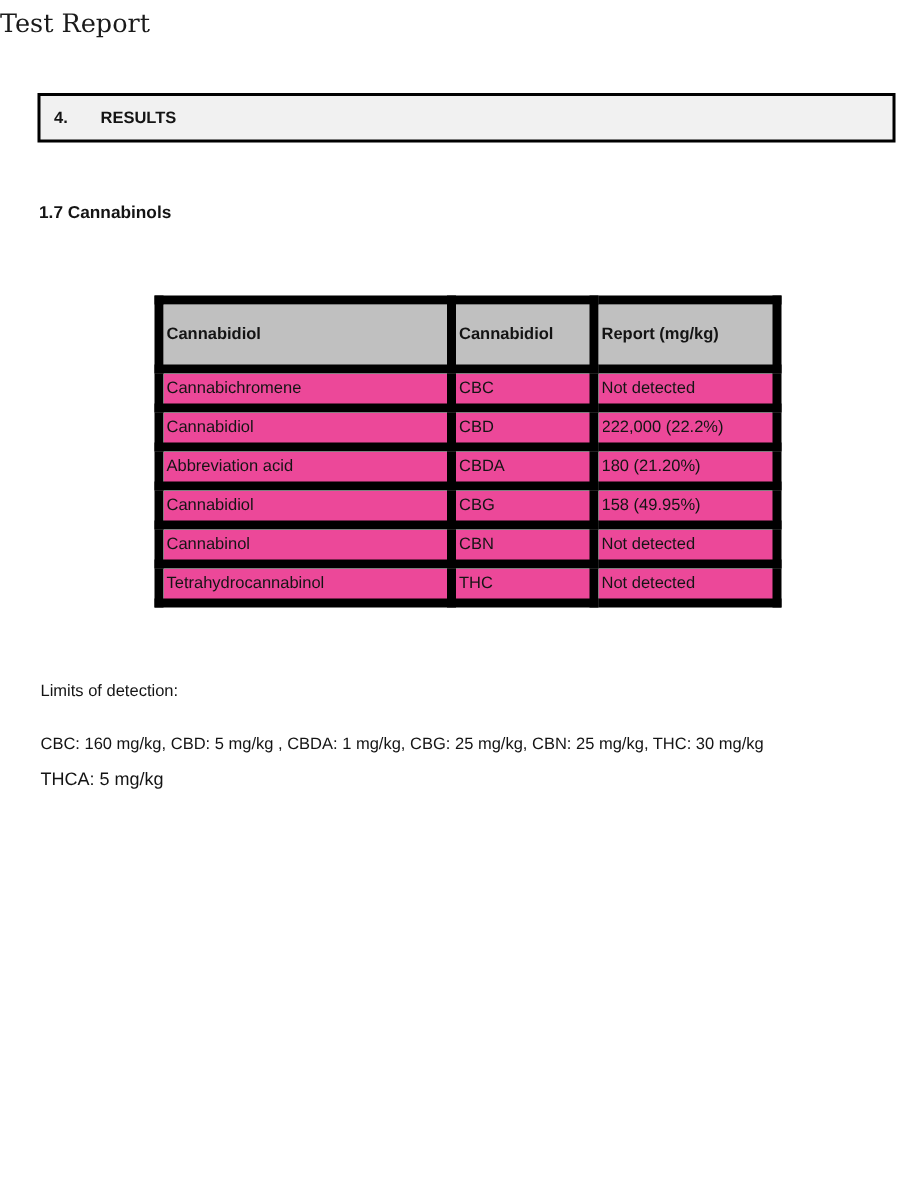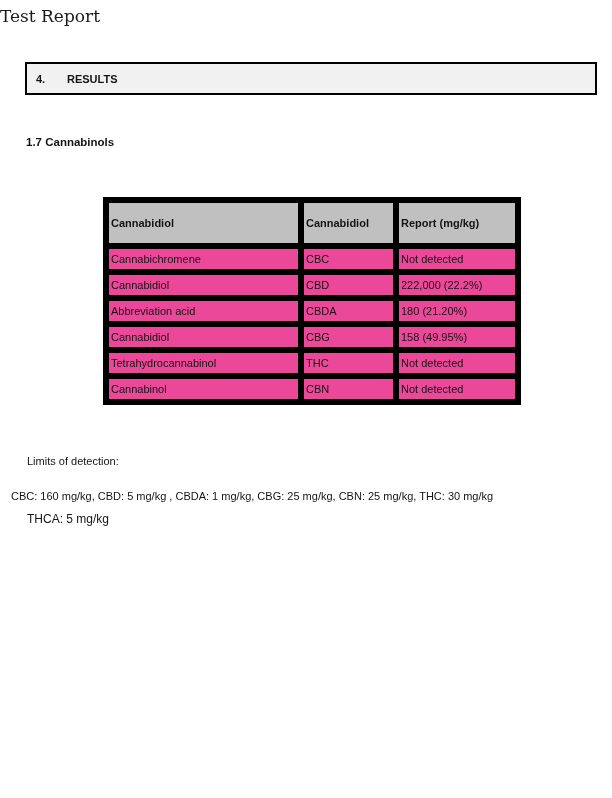--- a/index.html
+++ b/index.html
@@ -89,21 +89,21 @@
   col.c-abbr { width: 95px; }
   col.c-result { width: 122px; }
   .limits-label {
     position: absolute;
     left: 27px;
     top: 455px;
     font-size: 11px;
   }
   .limits-line-1 {
     position: absolute;
-    left: 11px;
+    left: 27px;
     top: 490px;
     font-size: 11px;
     white-space: nowrap;
     text-align: right;
   }
   .limits-line-2 {
     position: absolute;
     left: 27px;
     top: 512px;
     font-size: 12px;
@@ -152,27 +152,27 @@
           <td>Abbreviation acid</td>
           <td>CBDA</td>
           <td class="bold">180 (21.20%)</td>
         </tr>
         <tr>
           <td>Cannabidiol</td>
           <td>CBG</td>
           <td class="bold">158 (49.95%)</td>
         </tr>
         <tr>
-          <td>Tetrahydrocannabinol</td>
-          <td>THC</td>
+          <td>Cannabinol</td>
+          <td>CBN</td>
           <td>Not detected</td>
         </tr>
         <tr>
-          <td>Cannabinol</td>
-          <td>CBN</td>
+          <td>Tetrahydrocannabinol</td>
+          <td>THC</td>
           <td>Not detected</td>
         </tr>
       </tbody>
   </table>
 
   <div class="limits-label">Limits of detection:</div>
 
   <div class="limits-line-1">CBC: 160 mg/kg, CBD: 5 mg/kg , CBDA: 1 mg/kg, CBG: 25 mg/kg, CBN: 25 mg/kg, THC: 30 mg/kg</div>
 
   <div class="limits-line-2">THCA: 5 mg/kg</div>

